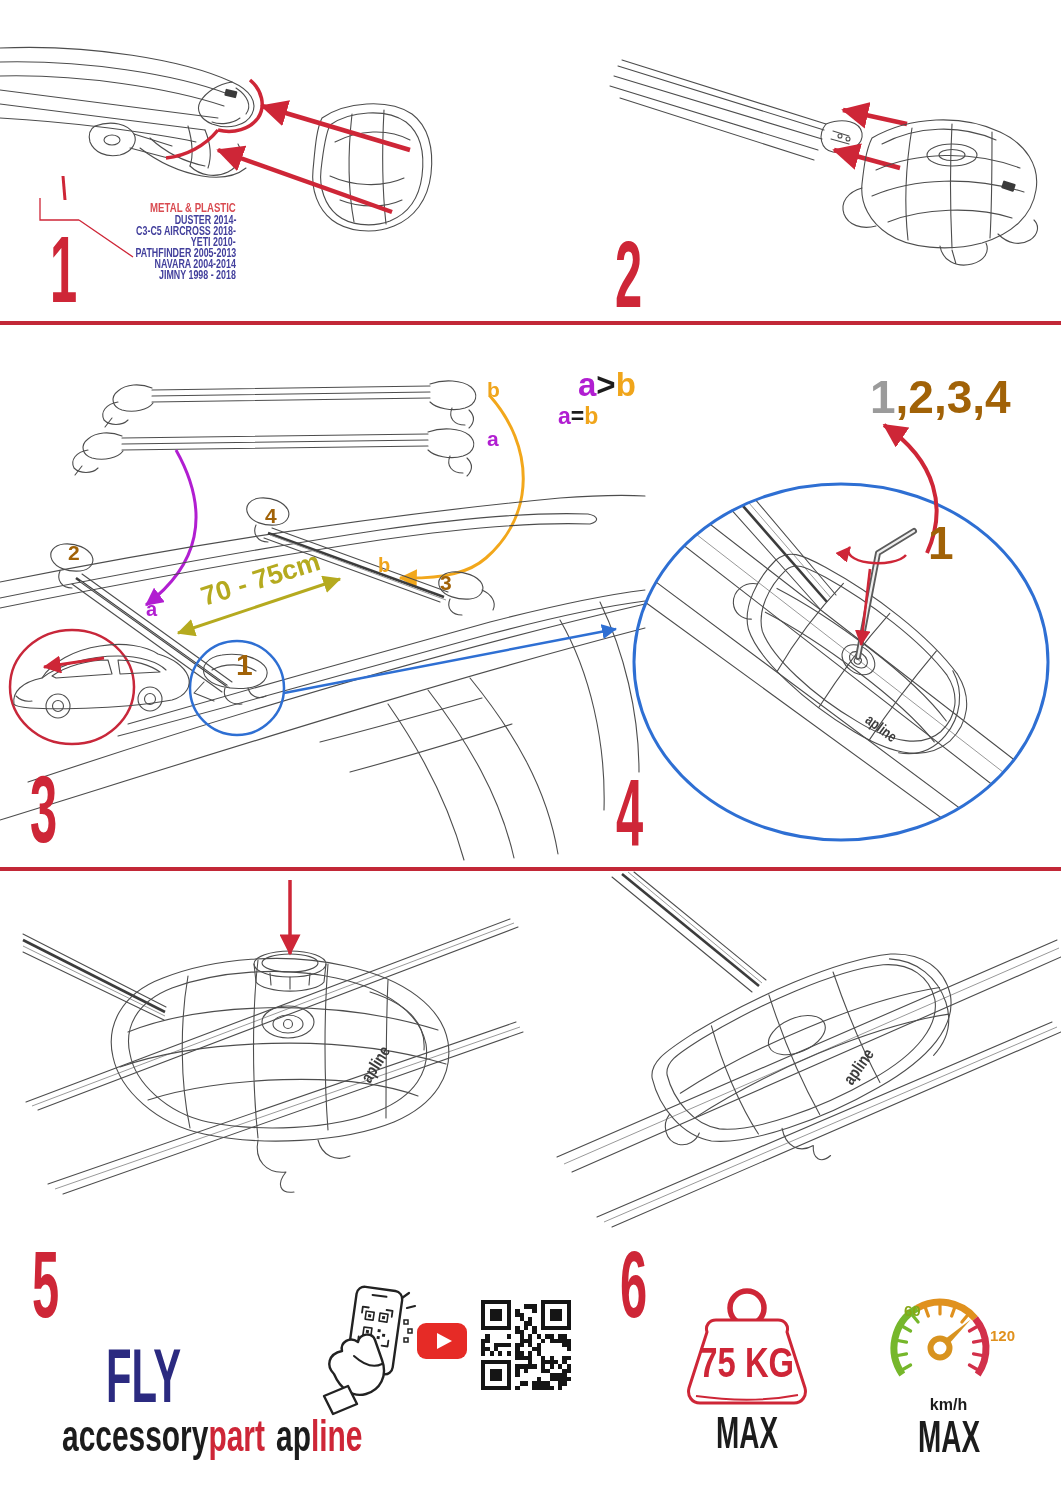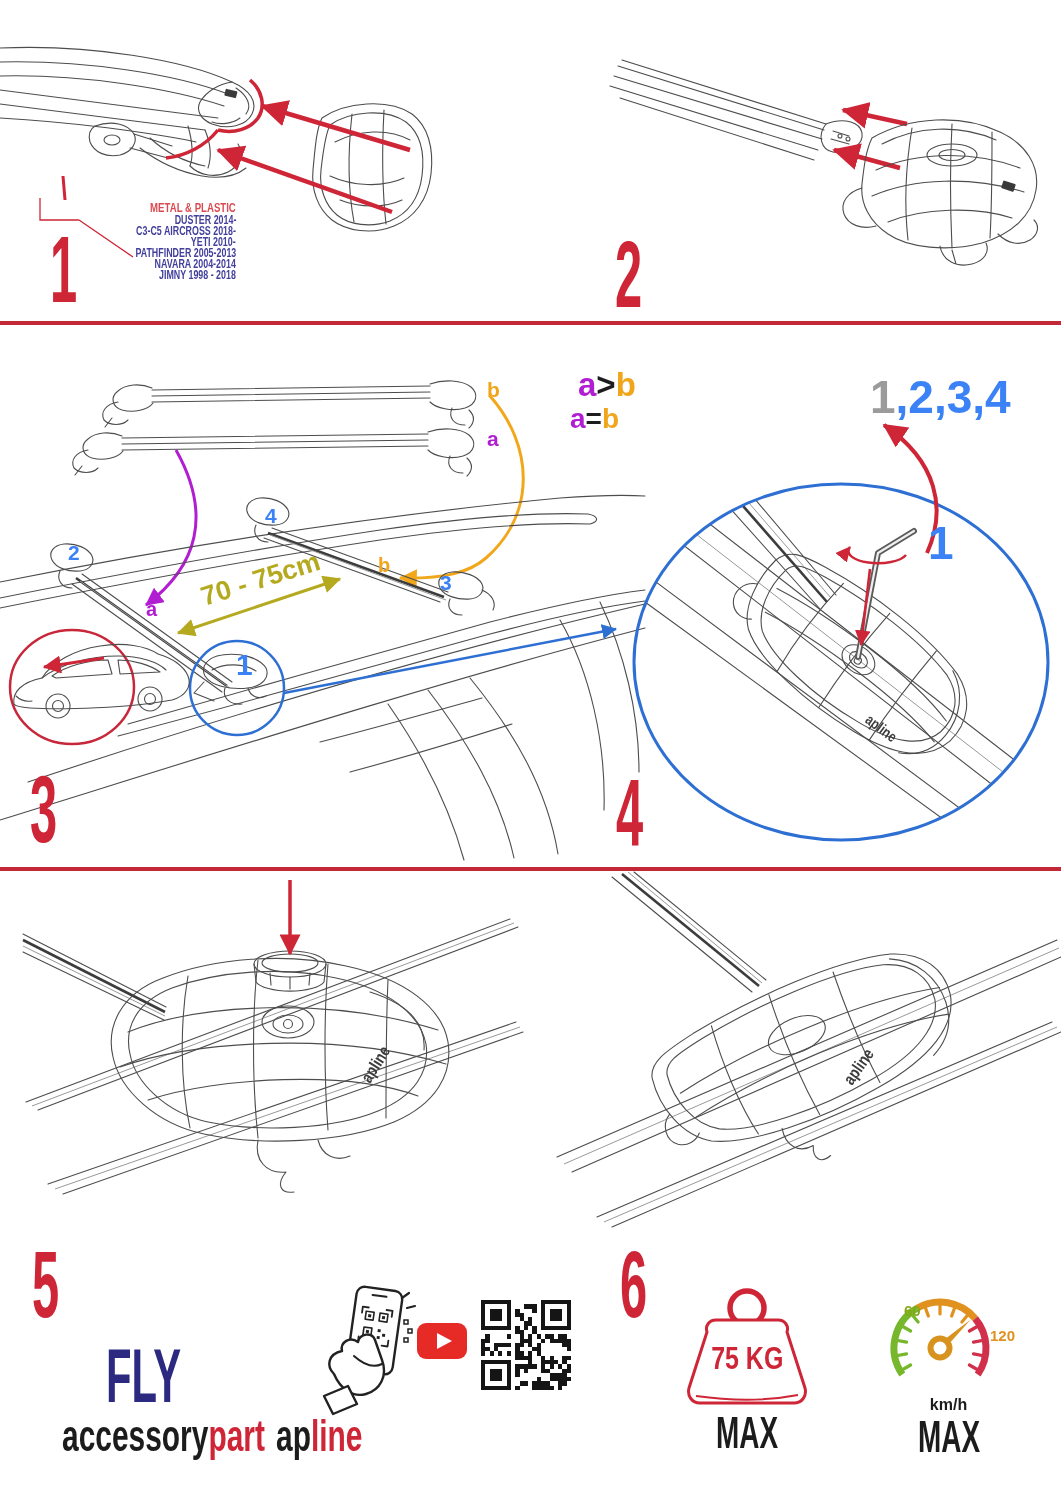--- a/index.html
+++ b/index.html
@@ -7,21 +7,21 @@
         font-family:"Liberation Sans",sans-serif;}
   svg{position:absolute;overflow:visible;}
   svg text{font-family:"Liberation Sans",sans-serif;}
   .ln{stroke:#4d4d4d;stroke-width:1.1;fill:none;stroke-linecap:round;stroke-linejoin:round;}
   .thin{stroke:#999;stroke-width:1;fill:none;}
   .strip{stroke:#3c3c3c;stroke-width:2.6;fill:none;}
   .redln{stroke:#ce2637;fill:none;}
   .blueln{stroke:#2e6fd3;fill:none;}
   .filldark{fill:#3a3a3a;stroke:none;}
   .t{position:absolute;white-space:nowrap;font-weight:bold;line-height:1;}
-  .blue{color:#3b82f6}.purple{color:#b11ed1}.orangec{color:#f0a51b}
+  .blue{color:#a16207}.purple{color:#b11ed1}.orangec{color:#f0a51b}
   .olive{color:#b5aa1f}.gray{color:#9b9b9b}.dark{color:#1c1c1c}
   .step-num{position:absolute;font-weight:bold;font-size:94px;line-height:1;color:#ce2637;
             transform:scaleX(.52);transform-origin:0 0;}
   .divider{position:absolute;left:0;width:1061px;height:4px;background:#c22837;}
   .spec{position:absolute;left:16px;top:200px;width:220px;text-align:right;}
   .spec-title{font-size:13px;font-weight:bold;color:#d94b51;}
   .spec-line{font-size:12px;line-height:11px;font-weight:bold;color:#423f9c;}
   .cond-r{display:inline-block;transform:scaleX(.74);transform-origin:100% 50%;}
   .cond-c{display:inline-block;transform-origin:50% 50%;}
   .fly{position:absolute;left:106px;top:1338px;font-size:76px;font-weight:bold;color:#2b2a80;
@@ -189,21 +189,21 @@
       <path class="redln" stroke-width="3" marker-end="url(#ah-crimson)" d="M104,306 L44,315"></path>
     </g>
   </svg>
 
   <div class="t orangec" style="left:487px;top:379px;font-size:21px">b</div>
   <div class="t purple" style="left:487px;top:428px;font-size:21px">a</div>
 
   <div class="t" style="left:578px;top:368px;font-size:33px">
     <span class="purple">a</span><span class="dark">&gt;</span><span class="orangec">b</span>
   </div>
-  <div class="t" style="left:570px;top:405px;font-size:28px">
+  <div class="t" style="left:558px;top:405px;font-size:23px">
     <span class="purple">a</span><span class="dark">=</span><span class="orangec">b</span>
   </div>
 
   <div class="t blue" style="left:68px;top:542px;font-size:21px">2</div>
   <div class="t blue" style="left:265px;top:505px;font-size:21px">4</div>
   <div class="t blue" style="left:440px;top:572px;font-size:21px">3</div>
   <div class="t blue" style="left:236px;top:650px;font-size:30px">1</div>
   <div class="t purple" style="left:146px;top:599px;font-size:20px">a</div>
   <div class="t orangec" style="left:378px;top:555px;font-size:20px">b</div>
   <div class="t olive" style="left:198px;top:585px;font-size:27px;transform:rotate(-17.5deg);transform-origin:0 0">70 - 75cm</div>
@@ -364,21 +364,21 @@
   <svg id="qr" style="left:481px;top:1300px" width="90" height="90" viewBox="0 0 21 21" shape-rendering="crispEdges">
     <rect x="0" y="0" width="21" height="21" fill="#fff"></rect>
     <path id="qr-path" fill="#151515" d="M0 0h1v1h-1zM1 0h1v1h-1zM2 0h1v1h-1zM3 0h1v1h-1zM4 0h1v1h-1zM5 0h1v1h-1zM6 0h1v1h-1zM14 0h1v1h-1zM15 0h1v1h-1zM16 0h1v1h-1zM17 0h1v1h-1zM18 0h1v1h-1zM19 0h1v1h-1zM20 0h1v1h-1zM0 1h1v1h-1zM6 1h1v1h-1zM10 1h1v1h-1zM11 1h1v1h-1zM12 1h1v1h-1zM14 1h1v1h-1zM20 1h1v1h-1zM0 2h1v1h-1zM2 2h1v1h-1zM3 2h1v1h-1zM4 2h1v1h-1zM6 2h1v1h-1zM8 2h1v1h-1zM12 2h1v1h-1zM14 2h1v1h-1zM16 2h1v1h-1zM17 2h1v1h-1zM18 2h1v1h-1zM20 2h1v1h-1zM0 3h1v1h-1zM2 3h1v1h-1zM3 3h1v1h-1zM4 3h1v1h-1zM6 3h1v1h-1zM8 3h1v1h-1zM9 3h1v1h-1zM14 3h1v1h-1zM16 3h1v1h-1zM17 3h1v1h-1zM18 3h1v1h-1zM20 3h1v1h-1zM0 4h1v1h-1zM2 4h1v1h-1zM3 4h1v1h-1zM4 4h1v1h-1zM6 4h1v1h-1zM9 4h1v1h-1zM11 4h1v1h-1zM14 4h1v1h-1zM16 4h1v1h-1zM17 4h1v1h-1zM18 4h1v1h-1zM20 4h1v1h-1zM0 5h1v1h-1zM6 5h1v1h-1zM10 5h1v1h-1zM11 5h1v1h-1zM14 5h1v1h-1zM20 5h1v1h-1zM0 6h1v1h-1zM1 6h1v1h-1zM2 6h1v1h-1zM3 6h1v1h-1zM4 6h1v1h-1zM5 6h1v1h-1zM6 6h1v1h-1zM8 6h1v1h-1zM10 6h1v1h-1zM12 6h1v1h-1zM14 6h1v1h-1zM15 6h1v1h-1zM16 6h1v1h-1zM17 6h1v1h-1zM18 6h1v1h-1zM19 6h1v1h-1zM20 6h1v1h-1zM8 7h1v1h-1zM9 7h1v1h-1zM12 7h1v1h-1zM1 8h1v1h-1zM6 8h1v1h-1zM9 8h1v1h-1zM11 8h1v1h-1zM13 8h1v1h-1zM15 8h1v1h-1zM16 8h1v1h-1zM18 8h1v1h-1zM19 8h1v1h-1zM0 9h1v1h-1zM1 9h1v1h-1zM9 9h1v1h-1zM10 9h1v1h-1zM11 9h1v1h-1zM14 9h1v1h-1zM16 9h1v1h-1zM17 9h1v1h-1zM18 9h1v1h-1zM19 9h1v1h-1zM20 9h1v1h-1zM0 10h1v1h-1zM3 10h1v1h-1zM4 10h1v1h-1zM5 10h1v1h-1zM6 10h1v1h-1zM8 10h1v1h-1zM9 10h1v1h-1zM11 10h1v1h-1zM13 10h1v1h-1zM19 10h1v1h-1zM20 10h1v1h-1zM0 11h1v1h-1zM1 11h1v1h-1zM3 11h1v1h-1zM8 11h1v1h-1zM12 11h1v1h-1zM13 11h1v1h-1zM20 11h1v1h-1zM0 12h1v1h-1zM2 12h1v1h-1zM4 12h1v1h-1zM6 12h1v1h-1zM8 12h1v1h-1zM9 12h1v1h-1zM11 12h1v1h-1zM13 12h1v1h-1zM8 13h1v1h-1zM9 13h1v1h-1zM10 13h1v1h-1zM11 13h1v1h-1zM14 13h1v1h-1zM16 13h1v1h-1zM19 13h1v1h-1zM20 13h1v1h-1zM0 14h1v1h-1zM1 14h1v1h-1zM2 14h1v1h-1zM3 14h1v1h-1zM4 14h1v1h-1zM5 14h1v1h-1zM6 14h1v1h-1zM11 14h1v1h-1zM14 14h1v1h-1zM15 14h1v1h-1zM16 14h1v1h-1zM17 14h1v1h-1zM19 14h1v1h-1zM0 15h1v1h-1zM6 15h1v1h-1zM8 15h1v1h-1zM9 15h1v1h-1zM10 15h1v1h-1zM11 15h1v1h-1zM12 15h1v1h-1zM14 15h1v1h-1zM16 15h1v1h-1zM18 15h1v1h-1zM20 15h1v1h-1zM0 16h1v1h-1zM2 16h1v1h-1zM3 16h1v1h-1zM4 16h1v1h-1zM6 16h1v1h-1zM8 16h1v1h-1zM10 16h1v1h-1zM14 16h1v1h-1zM15 16h1v1h-1zM19 16h1v1h-1zM20 16h1v1h-1zM0 17h1v1h-1zM2 17h1v1h-1zM3 17h1v1h-1zM4 17h1v1h-1zM6 17h1v1h-1zM8 17h1v1h-1zM16 17h1v1h-1zM17 17h1v1h-1zM18 17h1v1h-1zM19 17h1v1h-1zM0 18h1v1h-1zM2 18h1v1h-1zM3 18h1v1h-1zM4 18h1v1h-1zM6 18h1v1h-1zM13 18h1v1h-1zM16 18h1v1h-1zM17 18h1v1h-1zM18 18h1v1h-1zM19 18h1v1h-1zM20 18h1v1h-1zM0 19h1v1h-1zM6 19h1v1h-1zM9 19h1v1h-1zM10 19h1v1h-1zM12 19h1v1h-1zM13 19h1v1h-1zM14 19h1v1h-1zM15 19h1v1h-1zM18 19h1v1h-1zM19 19h1v1h-1zM0 20h1v1h-1zM1 20h1v1h-1zM2 20h1v1h-1zM3 20h1v1h-1zM4 20h1v1h-1zM5 20h1v1h-1zM6 20h1v1h-1zM8 20h1v1h-1zM12 20h1v1h-1zM13 20h1v1h-1zM14 20h1v1h-1zM15 20h1v1h-1zM16 20h1v1h-1zM18 20h1v1h-1z"></path>
   </svg>
 
   <svg style="left:672px;top:1284px" width="150" height="130" viewBox="0 0 150 130">
     <circle cx="75" cy="24" r="17" fill="none" stroke="#ce2637" stroke-width="5.5"></circle>
     <path d="M44,36 L106,36 C113,36 117,42 115,48 L133,104 C135,112 130,119 122,119 L28,119 C20,119 15,112 17,104 L35,48 C33,42 37,36 44,36 Z" fill="#fff" stroke="#ce2637" stroke-width="3" stroke-linejoin="round"></path>
     <path d="M24,112 C60,117 95,117 126,111" fill="none" stroke="#ce2637" stroke-width="2"></path>
   </svg>
-  <div class="t ctr redtxt" style="left:672px;top:1342px;width:150px;font-size:32px"><span class="cond-c" style="transform:scaleX(.78)">75 KG</span></div>
+  <div class="t ctr redtxt" style="left:672px;top:1342px;width:150px;font-size:42px"><span class="cond-c" style="transform:scaleX(.78)">75 KG</span></div>
   <div class="t ctr dark" style="left:672px;top:1410px;width:150px;font-size:45px"><span class="cond-c" style="transform:scaleX(.62)">MAX</span></div>
 
   <svg style="left:876px;top:1286px" width="138" height="122" viewBox="0 0 138 122">
     <path d="M26.3,88.4 A46,46 0 0 1 41,22.2" stroke="#76b72b" stroke-width="7" fill="none"></path>
     <path d="M41,22.2 A46,46 0 0 1 99.2,32.4" stroke="#e0911e" stroke-width="7" fill="none"></path>
     <path d="M99.2,32.4 A46,46 0 0 1 101.7,88.4" stroke="#d2304a" stroke-width="7" fill="none"></path>
     <g stroke="#76b72b" stroke-width="3.2" stroke-linecap="round">
       <path d="M34.6,79 L23.3,85.5 M30.5,67.9 L17.7,70.2 M30.5,56.1 L17.7,53.8 M34.6,45 L23.3,38.5 M42.1,36 L33.8,26"></path>
     </g>
     <g stroke="#e0911e" stroke-width="3.2" stroke-linecap="round">

